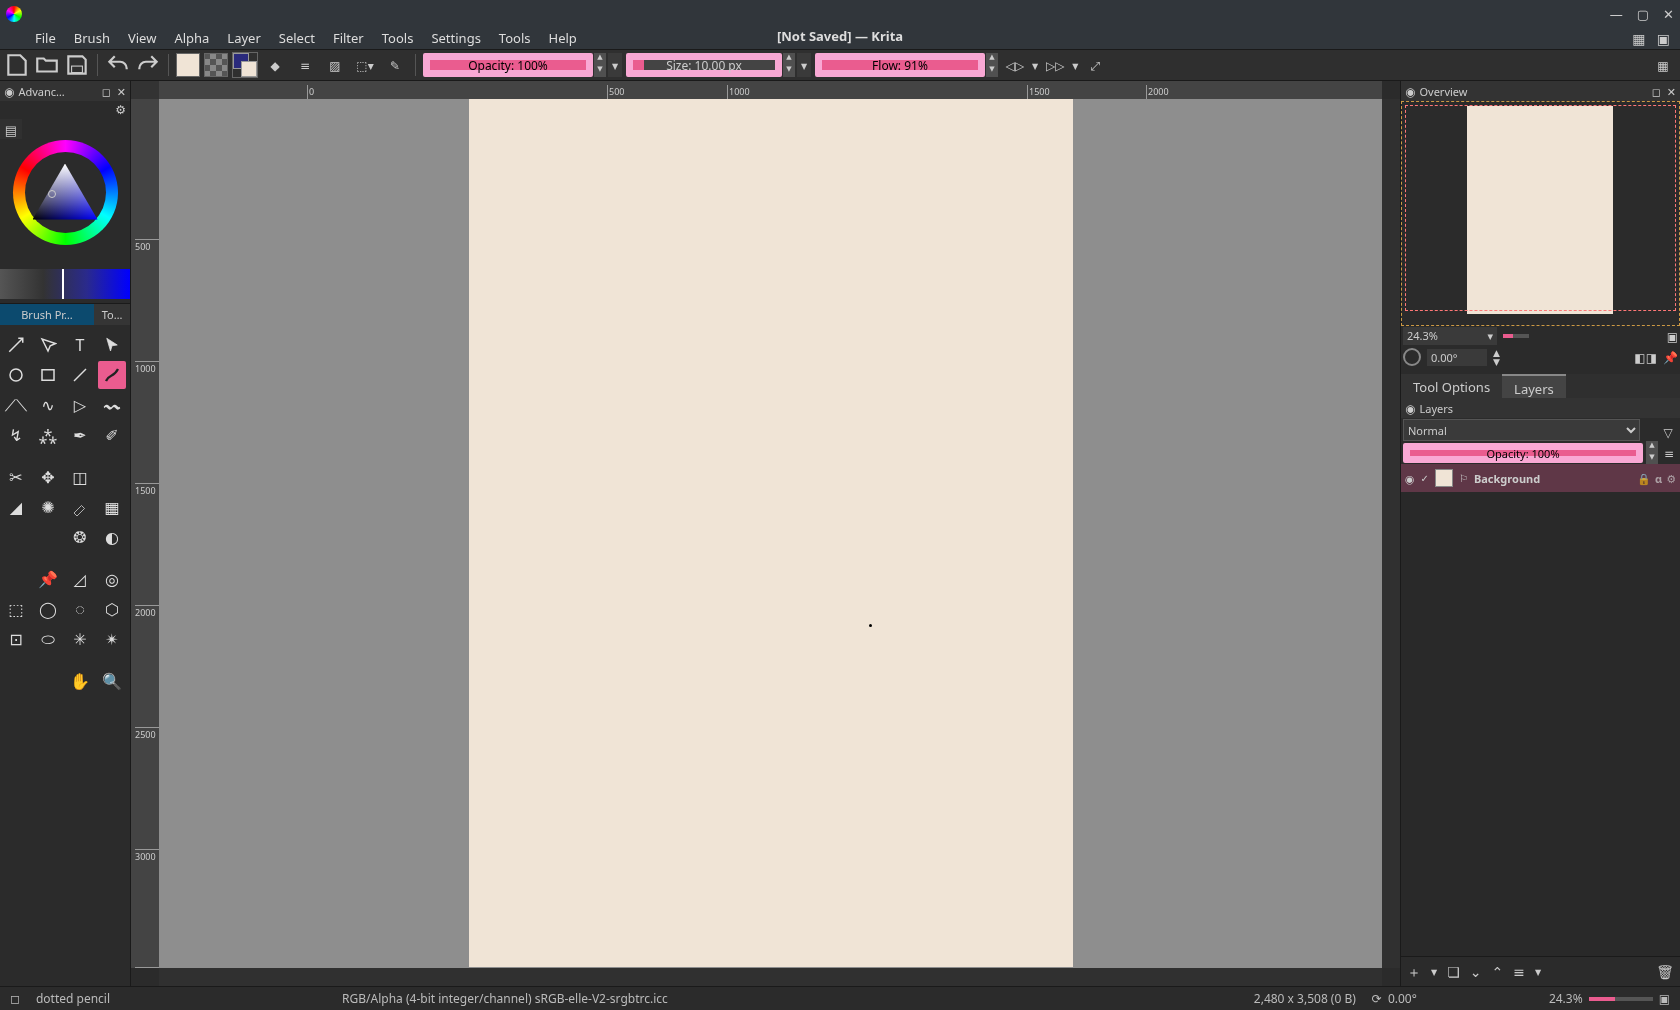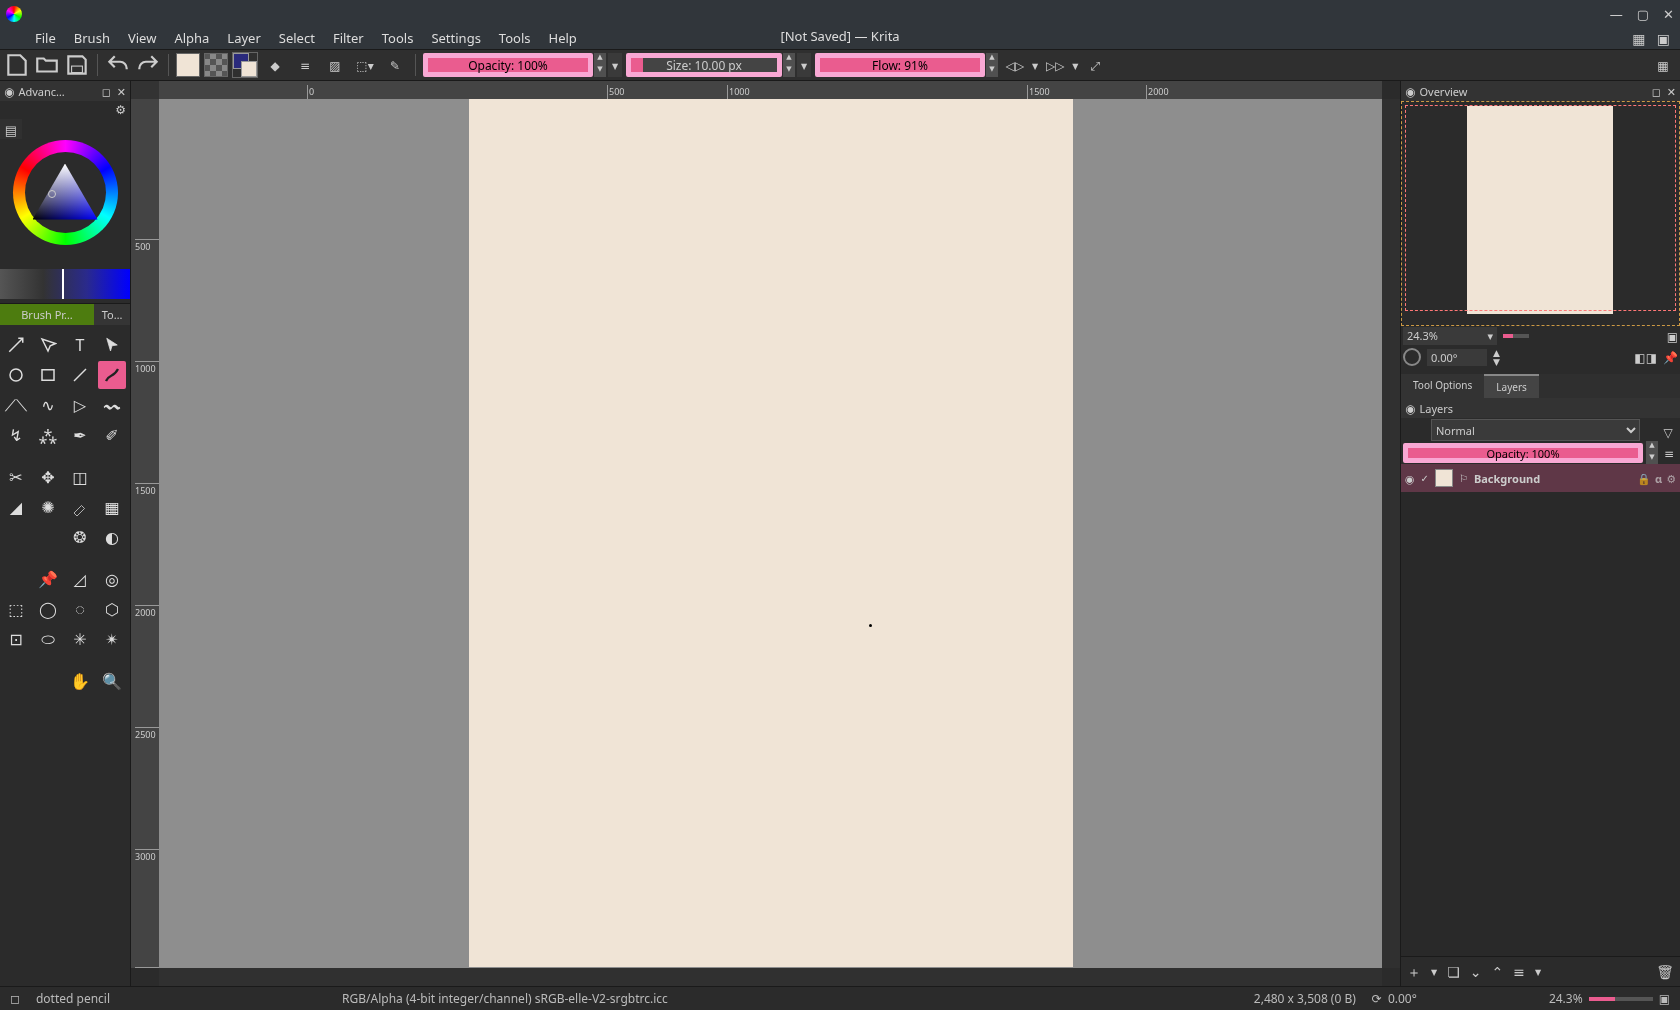--- a/index.html
+++ b/index.html
@@ -1,20 +1,20 @@
 <!DOCTYPE html>
 <html><head>
 <meta charset="utf-8">
 <style>
 * { margin: 0; padding: 0; box-sizing: border-box; font-family: "Noto Sans", "DejaVu Sans", sans-serif; }
 body { width: 1680px; height: 1010px; background: #2b2b2b; color: #ccc; font-size: 12px; overflow: hidden; user-select: none; }
 
 
 .titlebar { height: 27px; background: #31363b; display: flex; align-items: center; justify-content: space-between; padding: 0 6px; }
-.titlebar .title { position: absolute; left: 50%; transform: translateX(-50%); color: #ddd; font-weight: normal; font-size: 13px; margin-top: 44px; }
+.titlebar .title { position: absolute; left: 50%; transform: translateX(-50%); color: #ddd; font-weight: bold; font-size: 13px; margin-top: 44px; }
 .titlebar .winbtns { display: flex; gap: 14px; }
 .titlebar .winbtns span { cursor: pointer; font-size: 13px; color: #ccc; }
 .titlebar .appicon { width: 16px; height: 16px; border-radius: 50%; background: conic-gradient(red,yellow,lime,cyan,blue,magenta,red); }
 
 
 .menubar { height: 22px; background: #31363b; display: flex; align-items: center; padding: 0 6px; gap: 0; font-size: 13px; }
 .menubar .menuitem { padding: 2px 9px; cursor: pointer; color: #ddd; }
 .menubar .spacer { flex: 1; }
 .menubar .right-icons span { padding: 0 4px; cursor: pointer; font-size: 14px; }
 
@@ -22,21 +22,21 @@
 .toolbar { height: 32px; background: #2f2f2f; display: flex; align-items: center; padding: 0 4px; gap: 4px; border-top: 1px solid #1a1a1a; border-bottom: 1px solid #1a1a1a; }
 .tbtn { width: 26px; height: 26px; display: flex; align-items: center; justify-content: center; cursor: pointer; color: #ccc; fill: #ccc; }
 .tsep { width: 1px; height: 22px; background: #555; margin: 0 3px; }
 .swatch { width: 24px; height: 24px; border: 1px solid #666; }
 .swatch.fg { background: #f0e4d6; }
 .swatch.pat { background: repeating-conic-gradient(#888 0 25%, #555 0 50%) 50% / 12px 12px; }
 .swatch.fgbg { position: relative; width: 26px; height: 26px; }
 .swatch.fgbg .fg2 { position: absolute; top: 0; left: 0; width: 16px; height: 16px; background: #2a2a7c; border:1px solid #999;}
 .swatch.fgbg .bg2 { position: absolute; bottom: 0; right: 0; width: 16px; height: 16px; background: #f0e4d6; border:1px solid #999;}
 .slider-wrap { display: flex; align-items: center; }
-.slider { height: 24px; background: #ea5c8f; color: #000; display: flex; align-items: center; justify-content: center; font-size: 12px; border: 5px solid #f9a8d4; border-radius: 2px; text-align: center; }
+.slider { height: 24px; background: #ea5c8f; color: #000; display: flex; align-items: center; justify-content: center; font-size: 12px; border: 7px solid #f9a8d4; border-radius: 2px; text-align: center; }
 .slider.grey { background: linear-gradient(to right, #ea5c8f 8%, #444 8%); }
 .spinner { width: 12px; height: 24px; display: flex; flex-direction: column; margin-left:1px; }
 .spinner div { flex:1; background:#505050; font-size:7px; text-align:center; line-height:1; color:#ccc;}
 .dd-arrow { width: 14px; height: 24px; background: #3a3a3a; display: flex; align-items: center; justify-content: center; color: #ccc; font-size: 8px; margin-left:2px;}
 
 
 .main { position: absolute; top: 81px; bottom: 24px; left: 0; right: 0; display: flex; }
 
 
 .left { width: 131px; background: #2b2b2b; display: flex; flex-direction: column; border-right: 1px solid #1a1a1a; }
@@ -45,21 +45,21 @@
 .panel-header .panel-close { margin-left: auto; display:flex; gap:6px; padding-right:4px;}
 .colorwheel-container { height: 140px; position: relative; background: #2b2b2b; display:flex; align-items:center; justify-content:center; }
 .colorwheel { position: relative; width: 105px; height: 105px; margin-top:6px;}
 .colorwheel .ring { position: absolute; inset: 0; border-radius: 50%; background: conic-gradient(#f0f,#00f,#0ff,#0f0,#ff0,#f00,#f0f); }
 .colorwheel .inner { position: absolute; inset: 12px; border-radius: 50%; background: #2b2b2b; }
 .colorwheel .tri { position: absolute; width: 65px; height: 56px; top: 24px; left: 20px; background: linear-gradient(to right, #000, #00f), linear-gradient(to bottom, #fff, transparent); clip-path: polygon(50% 0%, 100% 100%, 0% 100%); background-blend-mode: screen; }
 .gradbar { height: 30px; margin: 10px 0 4px 0; background: linear-gradient(to right, #555,#333,#2a2a8c,#0000ff); position:relative;}
 .gradbar::after{content:"";position:absolute;left:48%;top:0;bottom:0;width:2px;background:#fff;}
 .left-tabs { height: 22px; background: #2f2f2f; display: flex; border-top:1px solid #1a1a1a;}
 .left-tabs .tab { flex: 1; padding: 3px 4px; font-size: 11px; background: #353535; text-align: center; cursor: pointer; overflow:hidden; white-space:nowrap; text-overflow:ellipsis;}
-.left-tabs .tab.active { background: #4d7c0f; }
+.left-tabs .tab.active { background: #0c4a6e; }
 .toolbox { display: grid; grid-template-columns: repeat(4, 1fr); gap: 2px; padding: 6px 2px; }
 .toolbox .tool { width: 28px; height: 28px; display: flex; align-items: center; justify-content: center; cursor: pointer; color: #ddd; font-size: 16px; border-radius: 2px; }
 .toolbox .tool.row-gap { grid-column: 1 / -1; height: 10px; }
 .toolbox .tool.active { background: #ea5c8f; }
 .toolbox .tool svg { width: 18px; height: 18px; fill: #ddd; stroke: #ddd; }
 .quickbar { position:absolute; left:0; top:0; width:22px; background:#303030; display:flex; flex-direction:column; align-items:center; gap:4px; padding-top:2px;}
 
 
 .canvas-area { flex: 1; position: relative; background: #2b2b2b; display: flex; flex-direction: column; }
 .ruler-corner { position: absolute; top: 0; left: 0; width: 28px; height: 18px; background: #333; z-index: 2; }
@@ -78,24 +78,24 @@
 .overview-body { flex: 1; background: #2b2b2b; position: relative; border: 1px dashed #c94; }
 .overview-body .mini { position: absolute; left: 65px; top: 4px; width: 146px; height: 208px; background: #f0e4d6; }
 .overview-body .viewrect { position: absolute; left:3px; top:3px; right:3px; height:206px; border:1px dashed #f77; }
 .ov-controls { height: 20px; display: flex; align-items: center; gap: 6px; padding: 0 2px; }
 .ov-zoom { width: 94px; height: 18px; background: #3a3a3a; font-size: 11px; padding: 1px 4px; }
 .ov-controls .zbar { flex: 0 0 26px; height: 4px; background: linear-gradient(to right,#ea5c8f 40%,#555 40%); }
 .ov-rot { height: 22px; display: flex; align-items: center; gap: 6px; padding: 0 2px; }
 .ov-rot .roticon { width: 18px; height: 18px; border: 2px solid #888; border-radius: 50%; position: relative; }
 .ov-rot .angle { width: 60px; background: #3a3a3a; padding: 1px 4px; font-size: 11px; }
 .tabs { height: 24px; display: flex; background: #2f2f2f; margin-top: 6px; }
-.tabs .tab { padding: 4px 12px; font-size: 10px; background: #333; cursor: pointer; }
+.tabs .tab { padding: 4px 12px; font-size: 13px; background: #333; cursor: pointer; }
 .tabs .tab.active { background: #444; border-top: 2px solid #888; }
 .layers-panel { flex: 1; display: flex; flex-direction: column; }
-.blendrow { height: 24px; display: flex; padding: 1px 2px; gap: 18px; margin-left: 28px; }
+.blendrow { height: 24px; display: flex; padding: 1px 2px; gap: 18px; }
 .blendrow select { flex: 1; background: #3a3a3a; color: #ccc; border: 1px solid #555; font-size: 11px; }
 .opacity-row { height: 22px; display: flex; align-items: center; padding: 0 2px; gap: 2px; }
 .opacity-row .slider { flex: 1; height: 20px; font-size:11px;}
 .layer-list { flex: 1; background: #292929; }
 .layer-item { height: 28px; background: #5f3747; display: flex; align-items: center; gap: 6px; padding: 0 4px; font-size: 11px; font-weight: bold; }
 .layer-item .thumb { width: 18px; height: 18px; background: #f0e4d6; border: 1px solid #888; }
 .layer-item .icons { margin-left: auto; display: flex; gap: 4px; font-size: 11px; opacity: 0.7; }
 .layer-footer { height: 30px; display: flex; align-items: center; gap: 10px; padding: 0 6px; border-top: 1px solid #1a1a1a; }
 .layer-footer .fbtn { font-size: 14px; cursor: pointer; }
 

